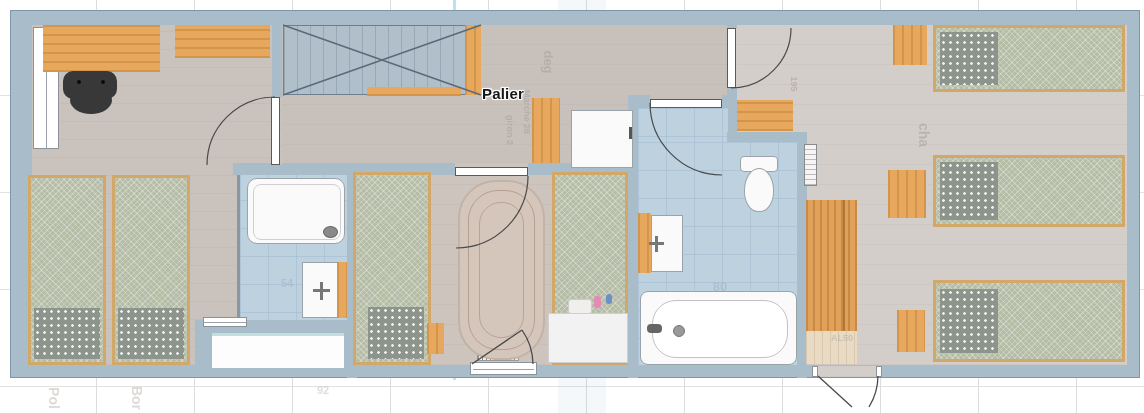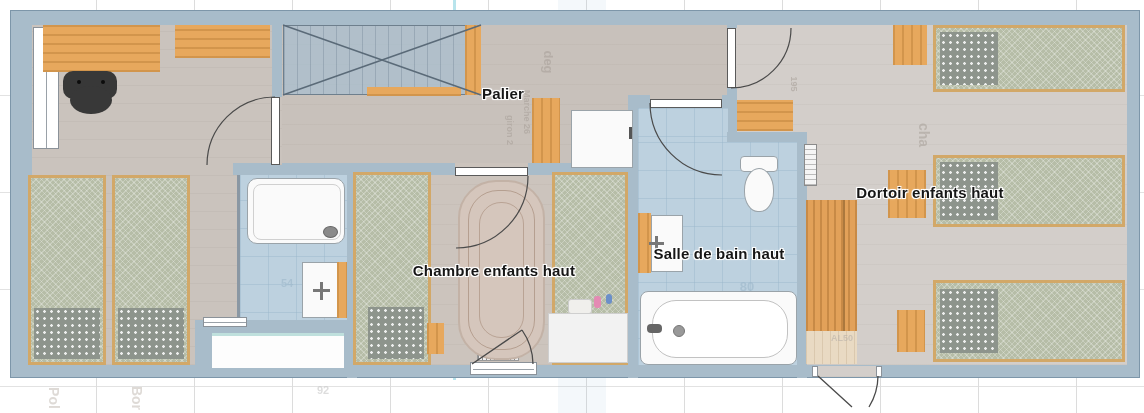--- a/index.html
+++ b/index.html
@@ -197,29 +197,26 @@
     <path d="M283 25 L481 95 M481 25 L283 95" stroke="#5a6a78" stroke-width="1.5" fill="none"></path>
     <path d="M275 97 A68 68 0 0 0 207 165" stroke="#4a4a4a" stroke-width="1.2" fill="none"></path>
     <path d="M528 176 A72 72 0 0 1 456 248" stroke="#4a4a4a" stroke-width="1.2" fill="none"></path>
     <path d="M650 103 A72 72 0 0 0 722 175" stroke="#4a4a4a" stroke-width="1.2" fill="none"></path>
     <path d="M731 88 A60 60 0 0 0 791 28" stroke="#4a4a4a" stroke-width="1.2" fill="none"></path>
     <path d="M472 364 L522 330 M533 364 A61 61 0 0 0 522 330" stroke="#4a4a4a" stroke-width="1.3" fill="none"></path>
     <path d="M818 376 L852 407 M878 376 A60 60 0 0 1 869 407" stroke="#4a4a4a" stroke-width="1.3" fill="none"></path>
   </svg>
 
   <div class="room-label" style="left:503px;top:93px;">Palier</div>
-  <div class="room-label" style="left:494px;top:270px;">Chambre enfants haut</div>
-  <div class="room-label" style="left:719px;top:253px;">Salle de bain haut</div>
-  <div class="room-label" style="left:930px;top:192px;">Dortoir enfants haut</div>
 
   <div class="wm r90" style="left:548px;top:62px;font-size:13px;color:#a9a19a;">deg</div>
   <div class="wm r90" style="left:527px;top:112px;font-size:9px;color:#a9a19a;">Marche 26</div>
   <div class="wm r90" style="left:510px;top:130px;font-size:9px;color:#a9a19a;">giron 2</div>
   <div class="wm r90" style="left:924px;top:135px;font-size:14px;color:#aaa39c;">cha</div>
   <div class="wm r90" style="left:794px;top:84px;font-size:9px;color:#a9a19a;">195</div>
   <div class="wm" style="left:287px;top:283px;font-size:11px;color:#9db8cb;">54</div>
-  <div class="wm" style="left:747px;top:286px;font-size:13px;color:#9db8cb;">80</div>
+  <div class="wm" style="left:720px;top:286px;font-size:13px;color:#9db8cb;">80</div>
   <div class="wm" style="left:842px;top:338px;font-size:9px;color:#b9b1a9;">AL50</div>
   <div class="wm" style="left:323px;top:390px;font-size:11px;color:#c8c8c8;">92</div>
   <div class="wm r90" style="left:54px;top:398px;font-size:14px;color:#c9c2bb;">Pol</div>
   <div class="wm r90" style="left:137px;top:398px;font-size:14px;color:#c9c2bb;">Bor</div>
 
 </div>
 
 </body></html>

